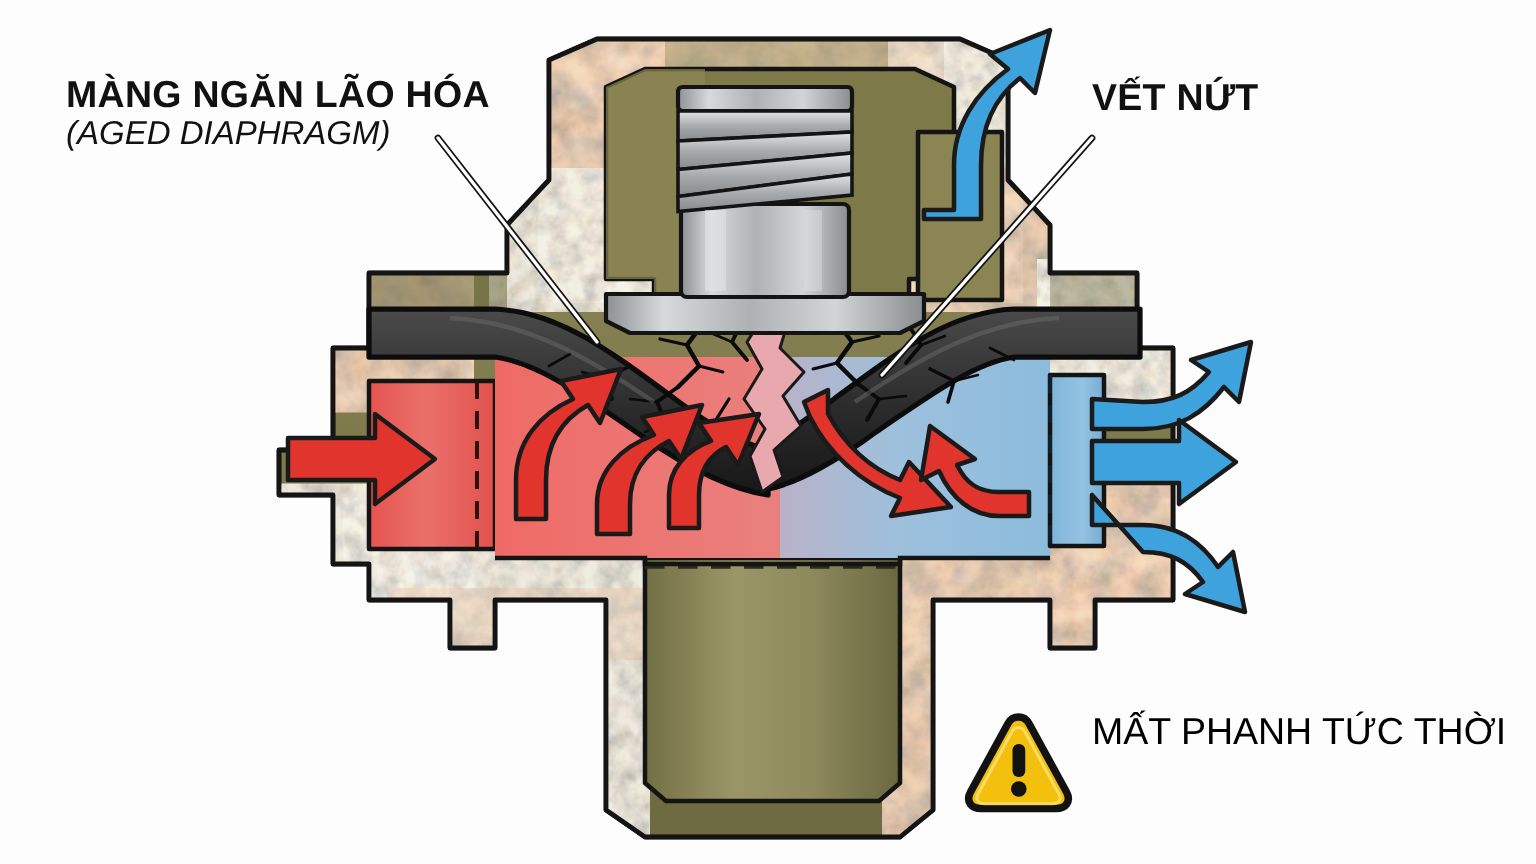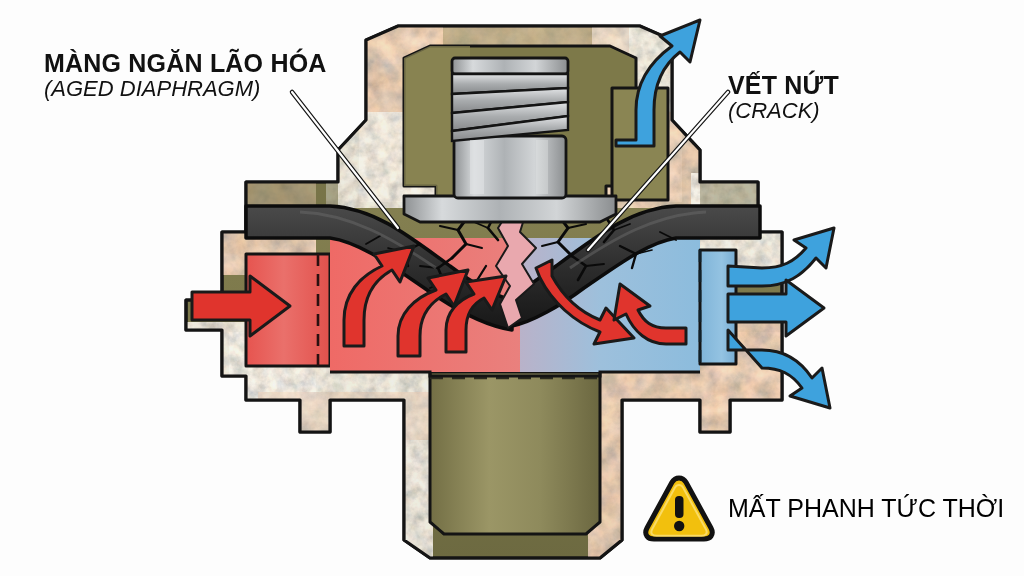--- a/index.html
+++ b/index.html
@@ -26,28 +26,27 @@
   }
   .lbl .l2 {
     font-weight: normal;
     font-size: 22px;
     line-height: 1.12;
     white-space: nowrap;
     font-style: italic;
   }
 
   #label-aged-diaphragm { left: 44px;  top: 50px;  text-align: left; }
-  #label-crack          { left: 728px; top: 52px;  text-align: left; margin-top: 20px; }
+  #label-crack          { left: 728px; top: 52px;  text-align: left; }
   #label-air-leak       { left: 834px; top: 275px; text-align: left; }
 
   #warning-block {
     position: absolute;
     left: 642px; top: 474px;
     display: flex;
-    align-items: center;
     gap: 12px;
   }
   #warning-block .wtext { text-align: left; }
   #warning-block .l1 { font-size: 25px; }
   #warning-block .l2 { font-size: 22px; }
 </style>
 </head>
 <body>
 
 <div id="stage" style="background: rgb(253, 253, 253);">
@@ -315,21 +314,20 @@
     </g>
   </svg>
 
   <div class="lbl" id="label-aged-diaphragm">
     <div class="l1">MÀNG NGĂN LÃO HÓA</div>
     <div class="l2">(AGED DIAPHRAGM)</div>
   </div>
 
   <div class="lbl" id="label-crack">
     <div class="l1">VẾT NỨT</div>
-    <div class="l2">(CRACK)</div>
   </div>
 
 
   <div id="warning-block">
     <svg width="74" height="68" viewBox="0 0 74 68">
       <path d="M37,4 C40,4 42.5,5.6 44,8.3 L69,54 C70.6,57 70.6,60 69,62.2
                C67.5,64.3 65,65 62,65 L12,65 C9,65 6.5,64.3 5,62.2
                C3.4,60 3.4,57 5,54 L30,8.3 C31.5,5.6 34,4 37,4 Z" fill="#f2c00d" stroke="#121212" stroke-width="5" stroke-linejoin="round"></path>
       <path d="M37,11 C38.8,11 40.2,12 41.2,13.7 L64,55.5
                C65,57.4 65,59 64,60.2 C63,61.4 61.4,61.8 59.4,61.8

